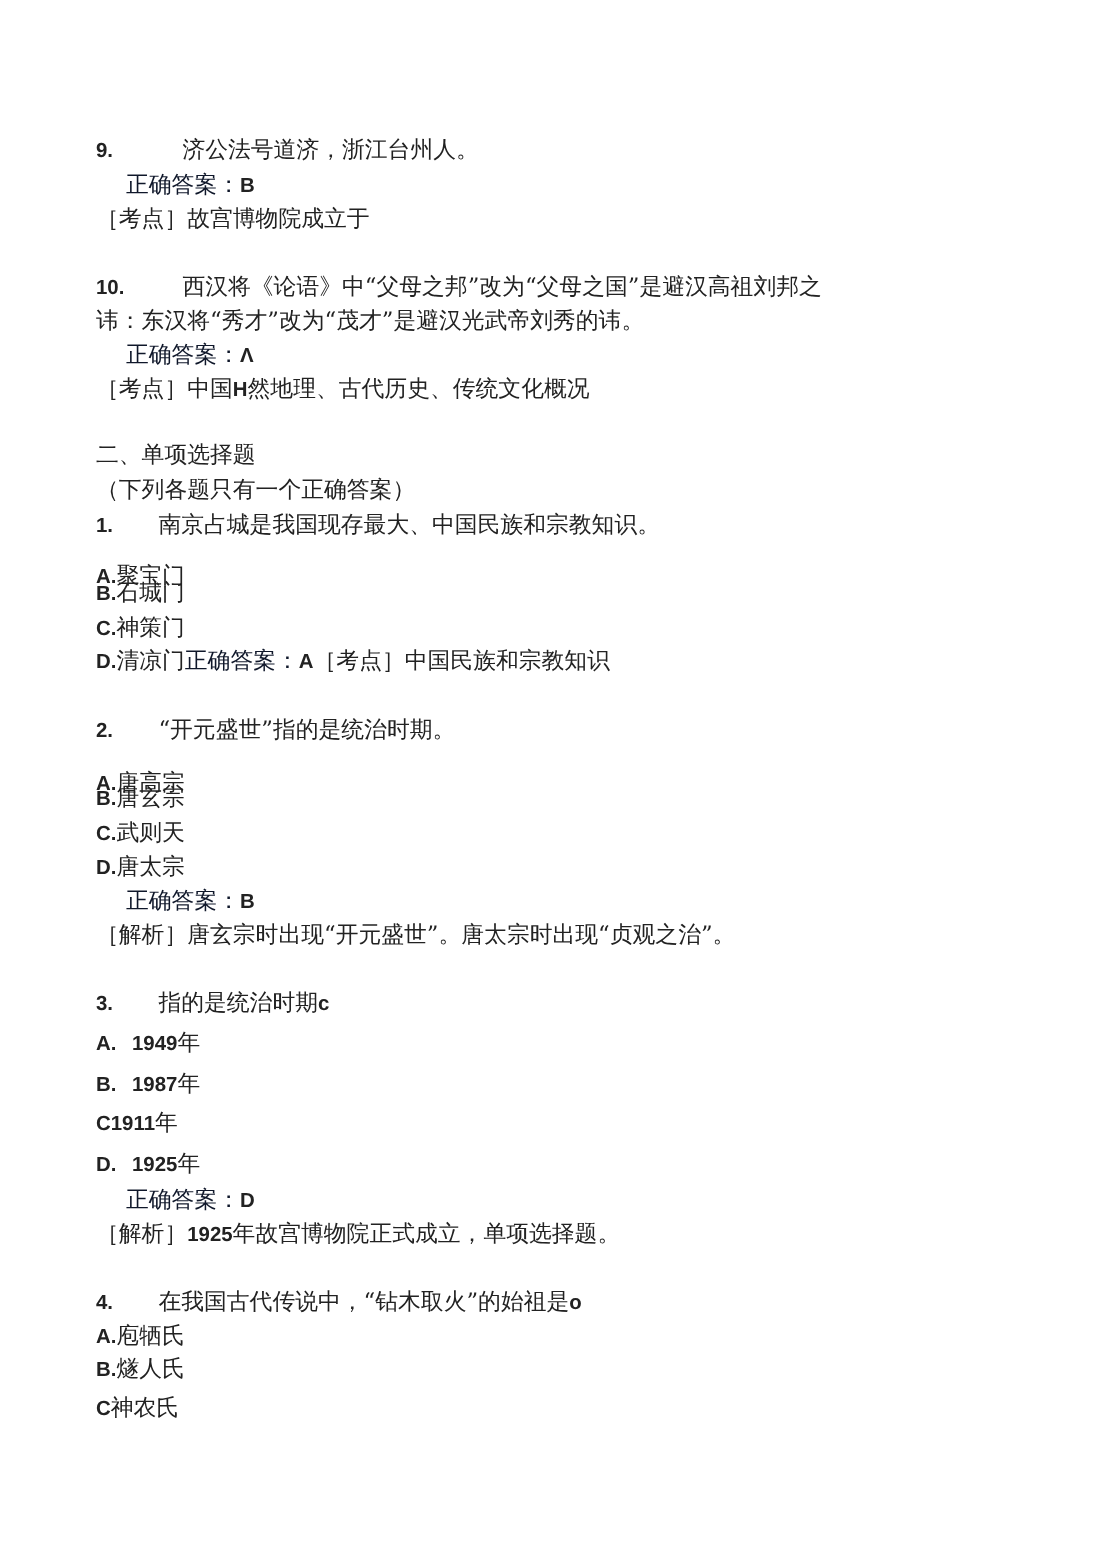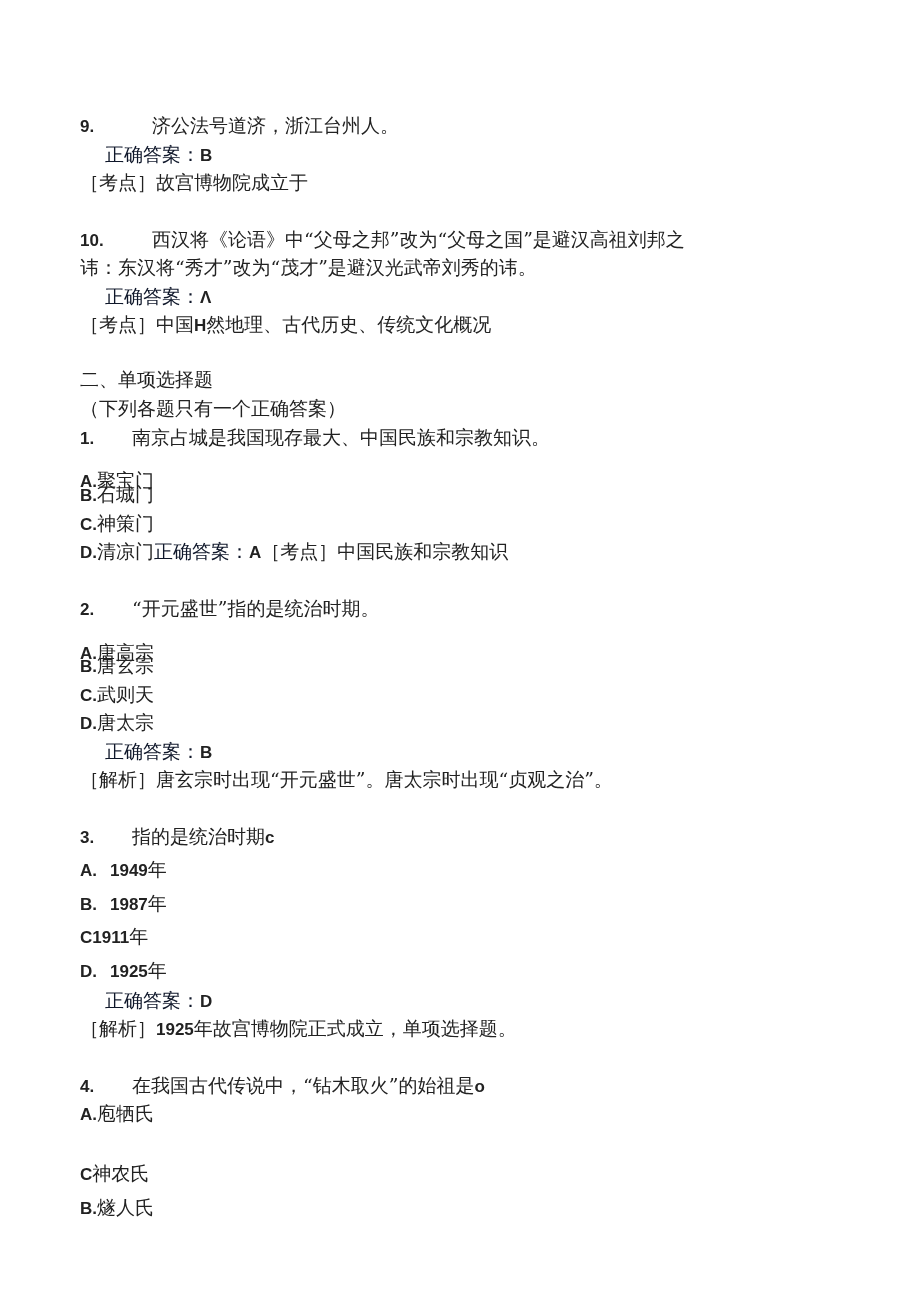--- a/index.html
+++ b/index.html
@@ -65,14 +65,14 @@
 <div class="line" style="top:958px"><span class="b" style="display:inline-block;width:30px">D.</span><span class="b">1925</span><span>年</span></div>
 <div class="line" style="top:988px;left:105px"><span class="red">正确答案：</span><span class="b">D</span></div>
 <div class="line" style="top:1016px">
   <span>［解析］</span><span class="b">1925</span><span>年故宫博物院正式成立，单项选择题。</span>
 </div>
 
 <div class="line" style="top:1073px">
   <span class="num" style="width:52px">4.</span><span>在我国古代传说中，“钻木取火”的始祖是</span><span class="b">o</span>
 </div>
 <div class="line" style="top:1101px"><span class="b">A.</span><span>庖牺氏</span></div>
-<div class="line" style="top:1195px"><span class="b">B.</span><span>燧人氏</span></div>
+<div class="line" style="top:1129px"><span class="b">B.</span><span>燧人氏</span></div>
 <div class="line" style="top:1161px"><span class="b">C</span><span>神农氏</span></div>
 
 </body></html>

